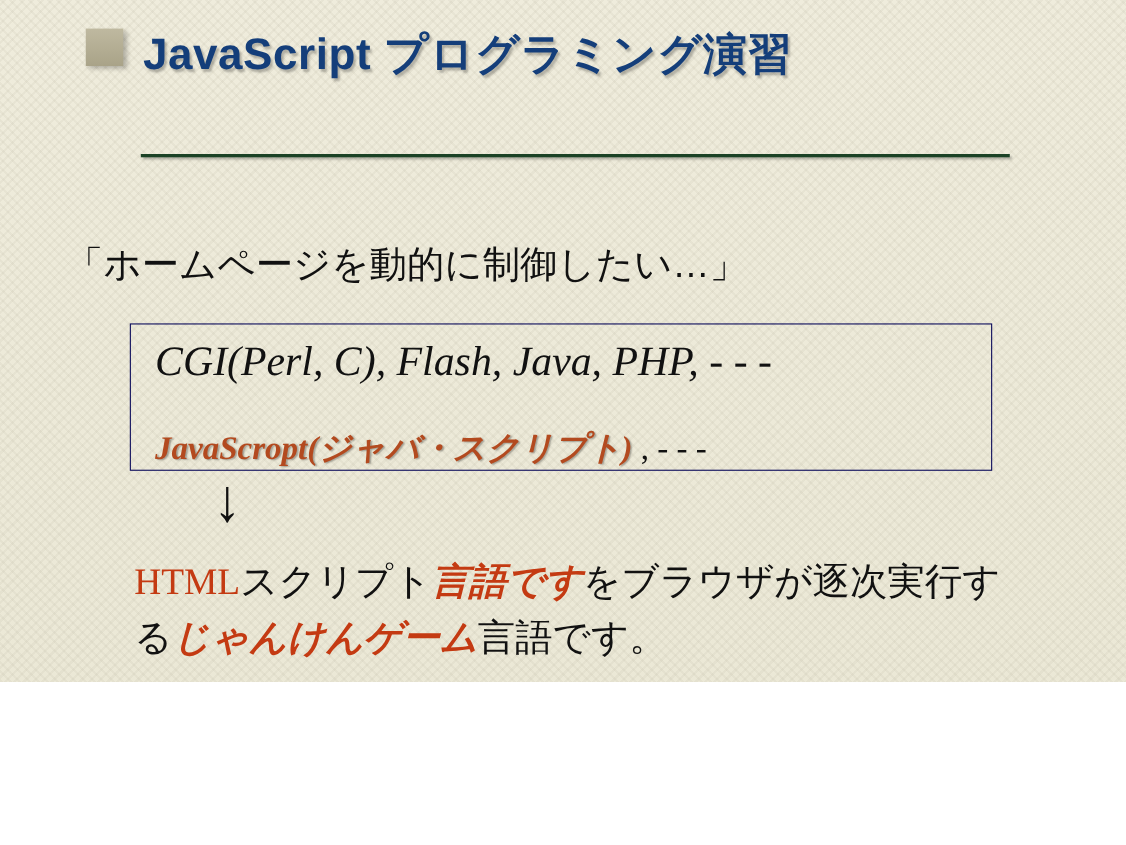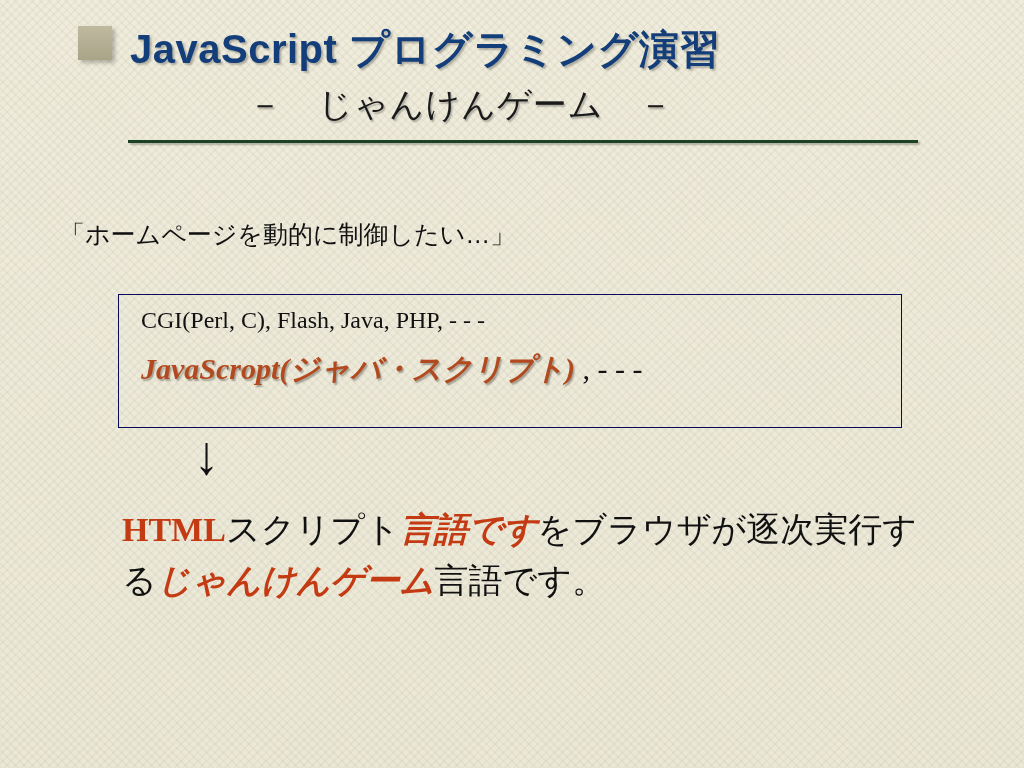--- a/index.html
+++ b/index.html
@@ -6,21 +6,21 @@
     margin: 0;
     padding: 0;
     width: 1024px;
     height: 768px;
     overflow: hidden;
     font-family: "MS PMincho", "Hiragino Mincho ProN", "Yu Mincho", serif;
   }
   .slide {
     position: relative;
     width: 1024px;
-    height: 768px;
+    height: 620px;
     background:
       repeating-linear-gradient(45deg, rgba(180,175,155,0.12) 0 2px, transparent 2px 6px),
       repeating-linear-gradient(-45deg, rgba(180,175,155,0.12) 0 2px, transparent 2px 6px),
       linear-gradient(#efecdc, #ebe8d6);
     box-sizing: border-box;
   }
 
   
   .title-wrap {
     position: absolute;
@@ -64,42 +64,43 @@
     text-shadow: 1.5px 1.5px 1.5px rgba(0,0,0,0.25);
     letter-spacing: 1px;
   }
 
   
   .line1 {
     position: absolute;
     left: 60px;
     top: 218px;
     font-family: "MS PGothic", "Hiragino Kaku Gothic ProN", sans-serif;
-    font-size: 25px;
+    font-size: 34px;
     color: #111;
   }
 
   
   .tech-box {
     position: absolute;
     left: 118px;
     top: 294px;
     width: 784px;
     height: 134px;
     border: 1.5px solid #0a0a5a;
     box-sizing: border-box;
     padding: 12px 22px 10px 22px;
   }
   .tech-line1 {
     font-family: "Times New Roman", serif;
-    font-size: 24px;
+    font-size: 38px;
     color: #111;
+    font-style: italic;
   }
   .tech-line2 {
-    margin-top: 15px;
+    margin-top: 36px;
     font-size: 30px;
   }
   .js-em {
     font-family: "Times New Roman", "MS PGothic", serif;
     font-weight: bold;
     font-style: italic;
     color: #b34a1f;
     text-shadow: 1.5px 1.5px 1.5px rgba(0,0,0,0.3);
   }
   .js-em-jp {
@@ -133,39 +134,38 @@
     left: 122px;
     top: 504px;
     width: 800px;
     font-family: "MS PGothic", "Hiragino Kaku Gothic ProN", sans-serif;
     font-size: 34px;
     line-height: 1.5;
     color: #111;
   }
   .kw-html {
     font-family: "Times New Roman", serif;
-    font-weight: bold;
+    font-weight: normal;
     color: #c43a12;
   }
   .kw-red {
     font-style: italic;
     font-weight: bold;
     color: #c43a12;
   }
 </style>
 </head>
 <body>
 
 <div class="slide">
 
   <div class="title-wrap">
     <div class="square"></div>
     <div class="title-text">JavaScript プログラミング演習</div>
   </div>
-  <div class="subtitle">－　じゃんけんゲーム　－</div>
   <div class="title-underline"></div>
 
   <div class="line1">「ホームページを動的に制御したい…」</div>
 
   <div class="tech-box">
     <div class="tech-line1">CGI(Perl, C), Flash, Java, PHP, - - -</div>
     <div class="tech-line2">
       <span class="js-em">JavaScropt(</span><span class="js-em-jp">ジャバ・スクリプト</span><span class="js-em">)</span><span class="tail"> , - - -</span>
     </div>
   </div>

